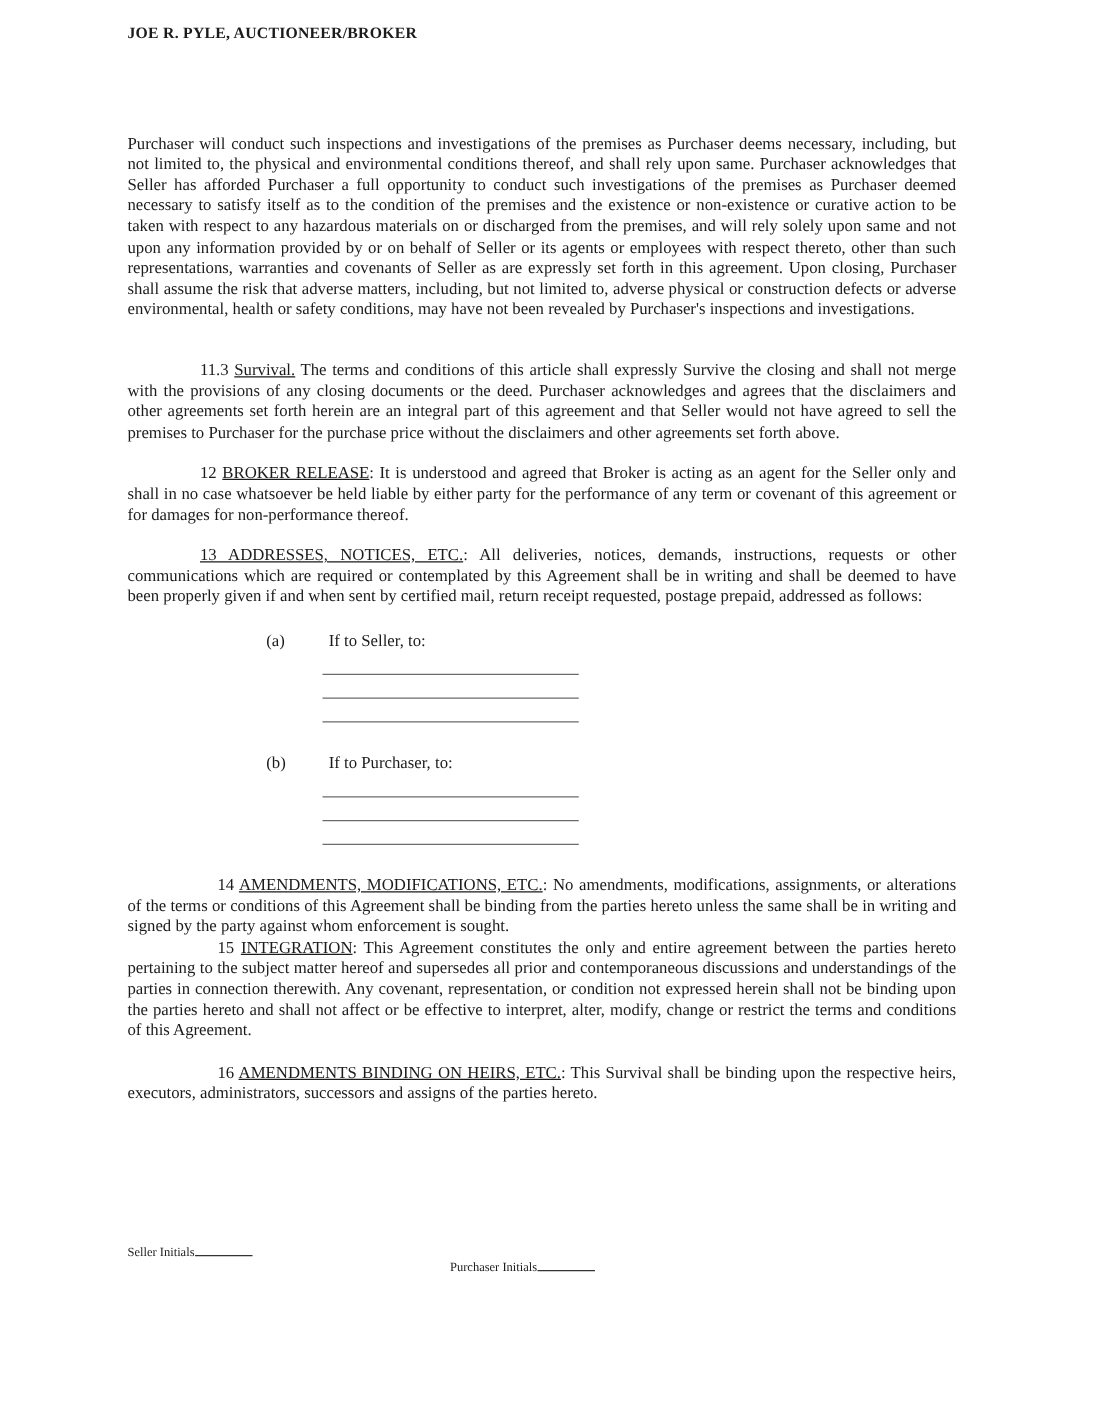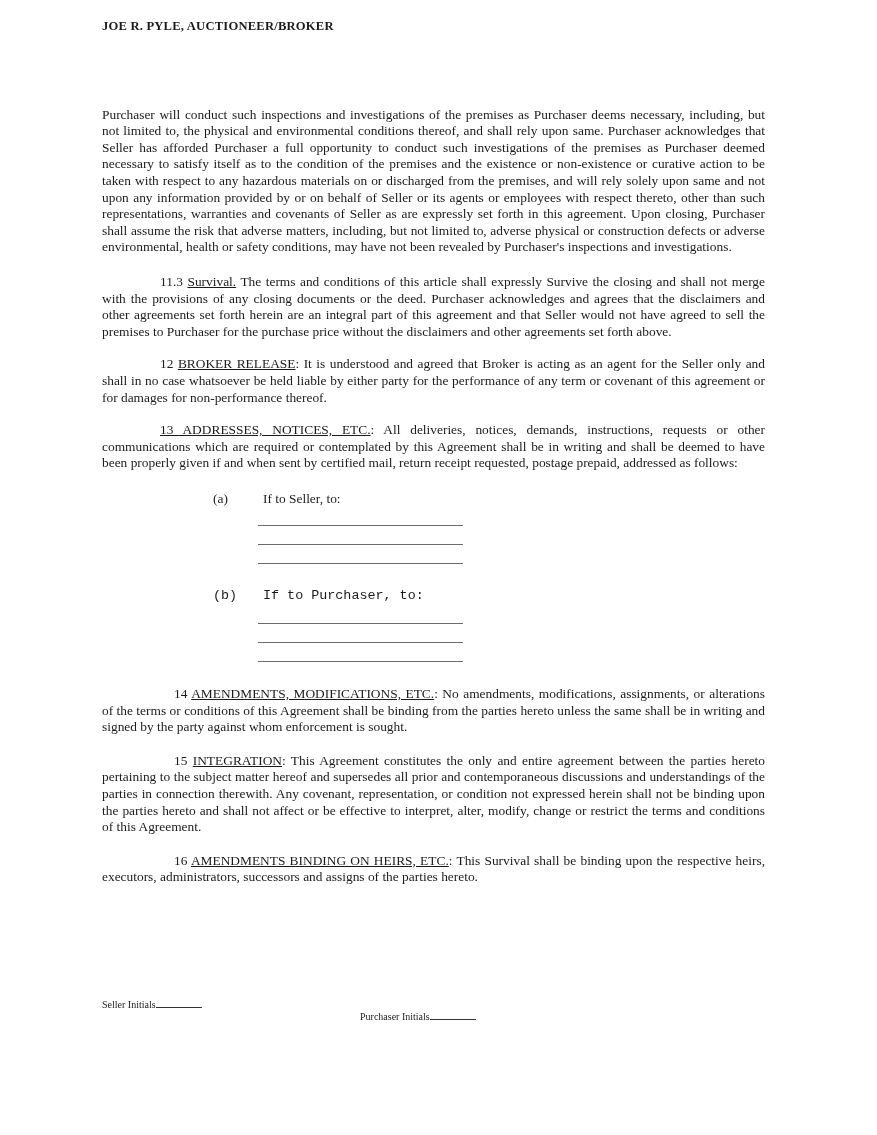--- a/index.html
+++ b/index.html
@@ -20,29 +20,29 @@
     font-weight: bold;
     font-size: 12.6px;
     letter-spacing: 0.2px;
   }
   p { margin: 0; }
   .para {
     text-align: justify;
   }
   .para-first { margin-top: 72px; }
   .sec { text-align: justify; }
-  .sec-survival   { margin-top: 18px; text-indent: 58px; }
+  .sec-survival   { margin-top: 32px; text-indent: 58px; }
   .sec-broker     { margin-top: 16px; text-indent: 58px; }
   .sec-addresses  { margin-top: 16px; text-indent: 58px; }
   .sec-amendments { margin-top: 24px; text-indent: 72px; }
-  .sec-integration{ margin-top: 17px; text-indent: 72px; }
+  .sec-integration{ text-indent: 72px; }
   .sec-heirs      { margin-top: 17px; text-indent: 72px; }
   .sec-title { text-decoration: underline; }
   .notice-block { margin-top: 19px; }
-  .notice-block.second { margin-top: 24px; font-family: Liberation Mono, monospace; }
+  .notice-block.second { margin-top: 24px; }
   .notice-row { }
   .notice-letter {
     display: inline-block;
     margin-left: 111px;
     width: 50px;
   }
   .blank-line {
     height: 18px;
     margin-left: 156px;
     width: 205px;

